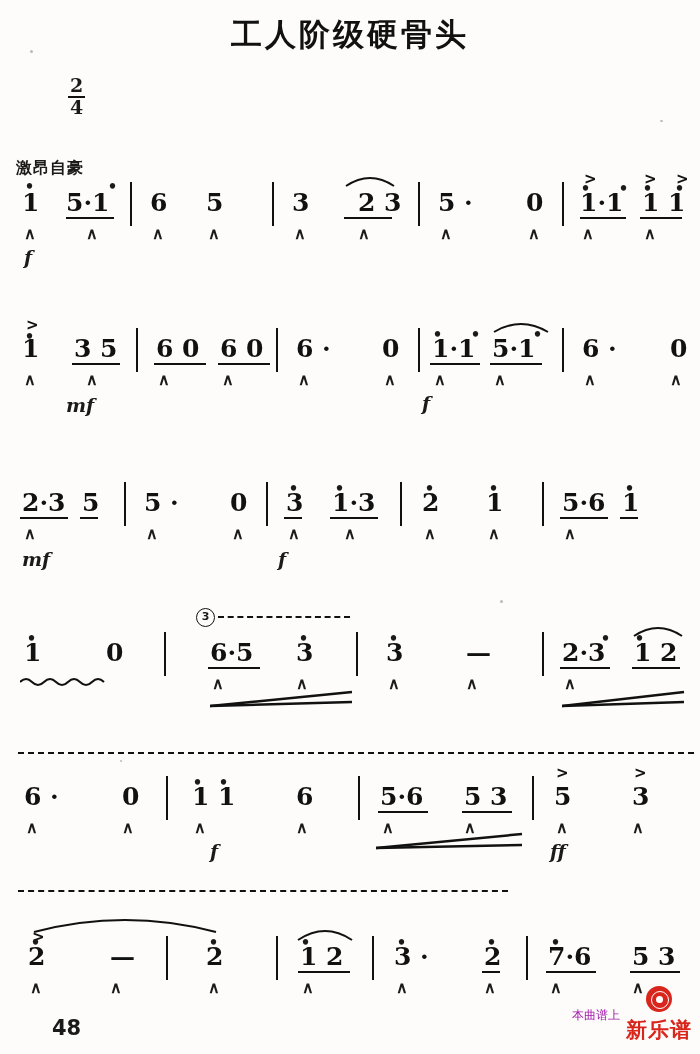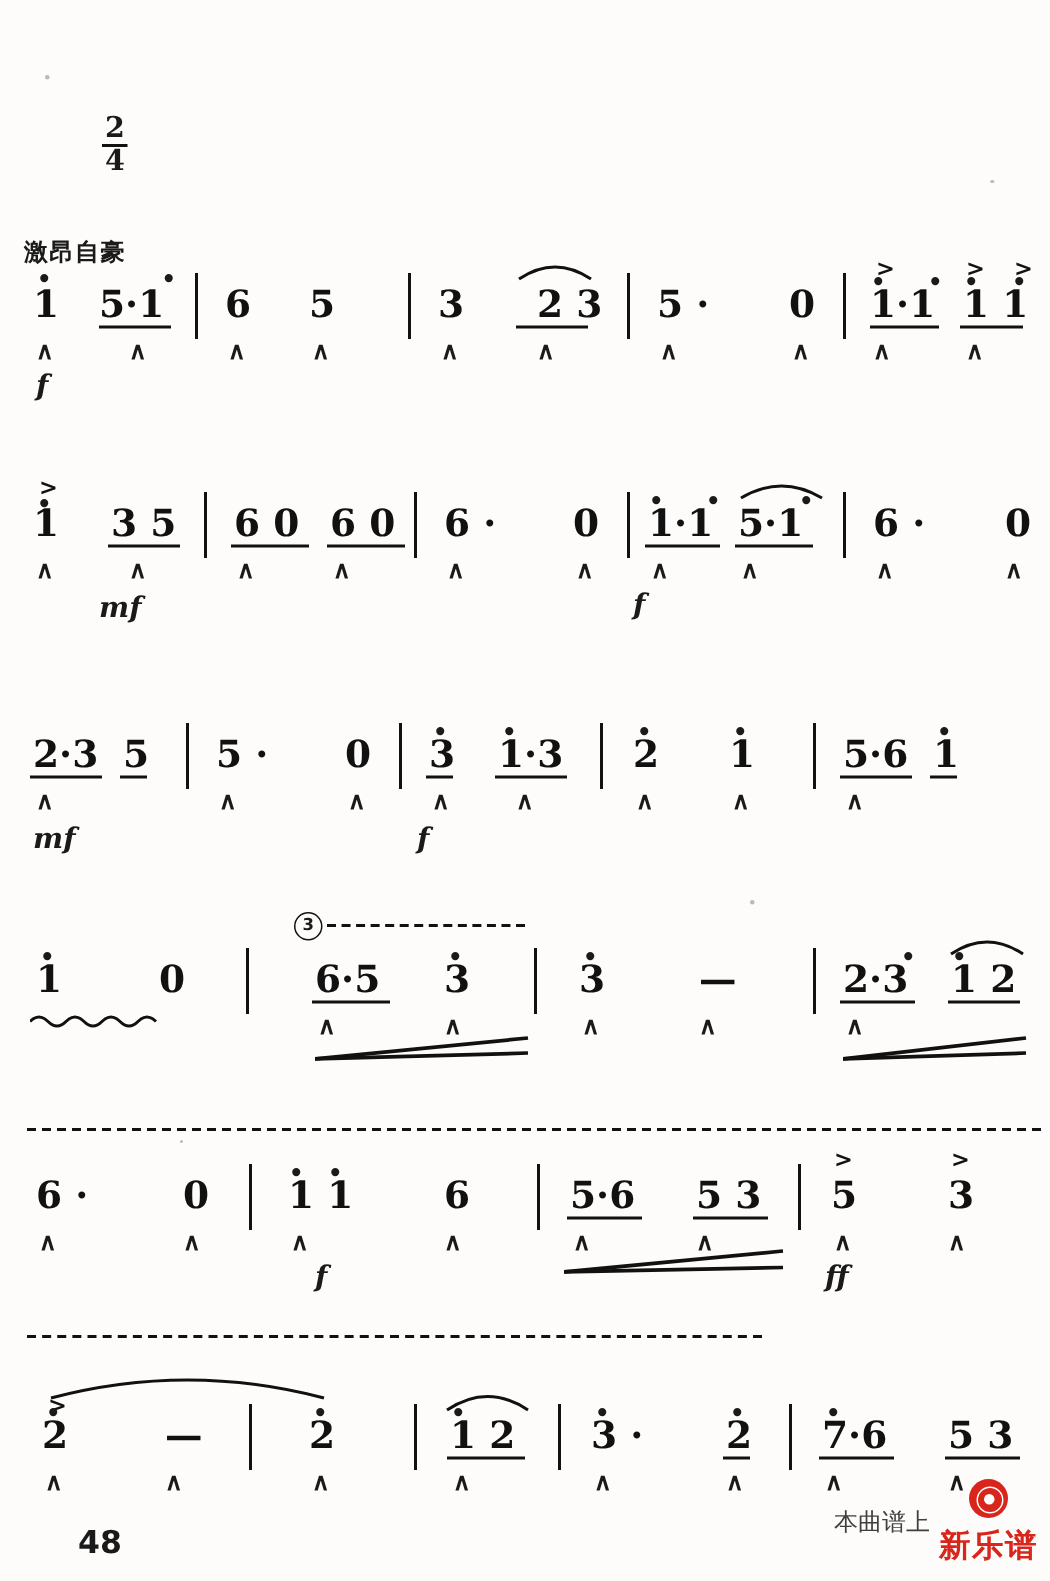--- a/index.html
+++ b/index.html
@@ -94,21 +94,21 @@
     position:absolute;left:52px;bottom:14px;
     font-family:"DejaVu Sans", sans-serif;
     font-weight:bold;font-size:21px;
   }
   .footer-right{
     position:absolute;right:8px;bottom:10px;
     display:flex;align-items:center;gap:6px;
   }
   .footer-note{
     font-family:"DejaVu Sans", sans-serif;
-    font-size:16px;color:#404040;line-height:1.2;
+    font-size:12px;color:#a21caf;line-height:1.2;
     text-align:center;
   }
   .logo{
     display:flex;align-items:center;gap:4px;flex-direction:column;
   }
   .logo .disc{
     width:26px;height:26px;border-radius:50%;
     background:#d9261c;
     position:relative;
   }
@@ -129,20 +129,21 @@
 </head>
 <body>
 
 <div class="page">
 
   <div class="speckle" style="left:30px;top:50px;width:3px;height:3px;"></div>
   <div class="speckle" style="left:660px;top:120px;width:3px;height:2px;"></div>
   <div class="speckle" style="left:500px;top:600px;width:3px;height:3px;"></div>
   <div class="speckle" style="left:120px;top:760px;width:2px;height:2px;"></div>
 
+  <div class="title">工人阶级硬骨头</div>
 
   <div class="meter">
     <span class="num">2</span>
     <span class="den">4</span>
   </div>
 
 
   <div class="expr">激昂自豪</div>
 
   <div class="system" style="top:172px;">

